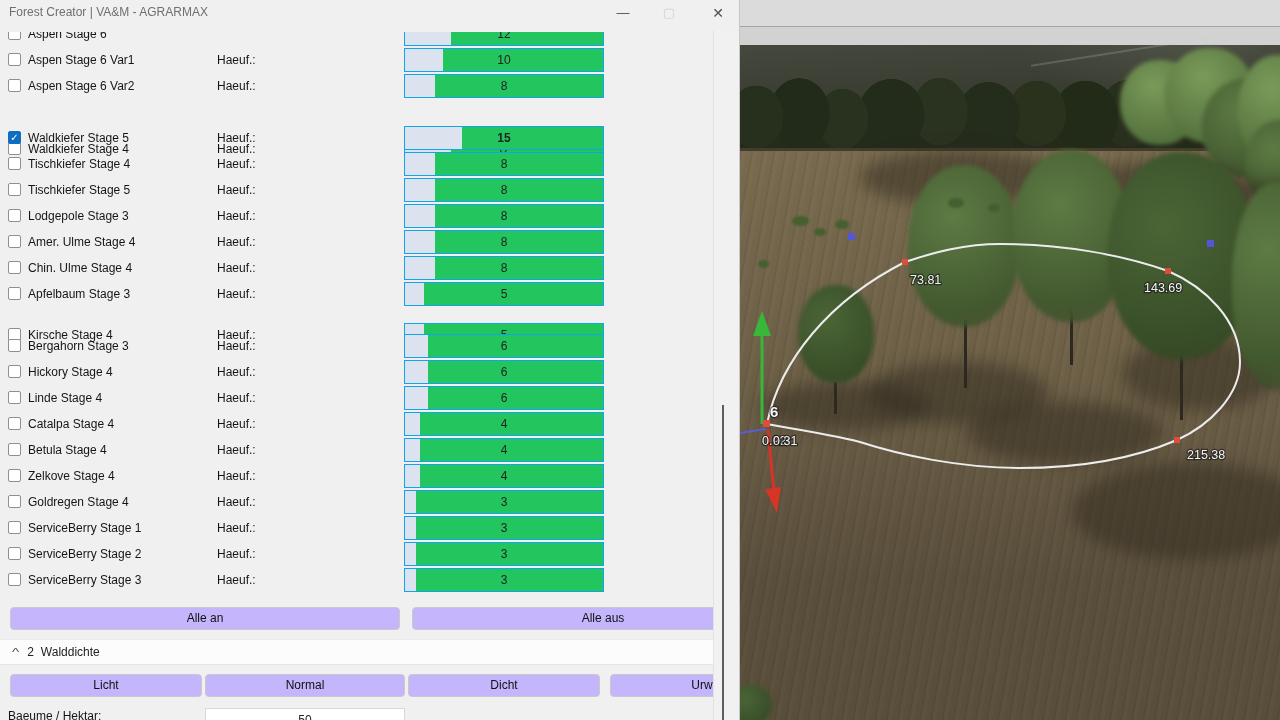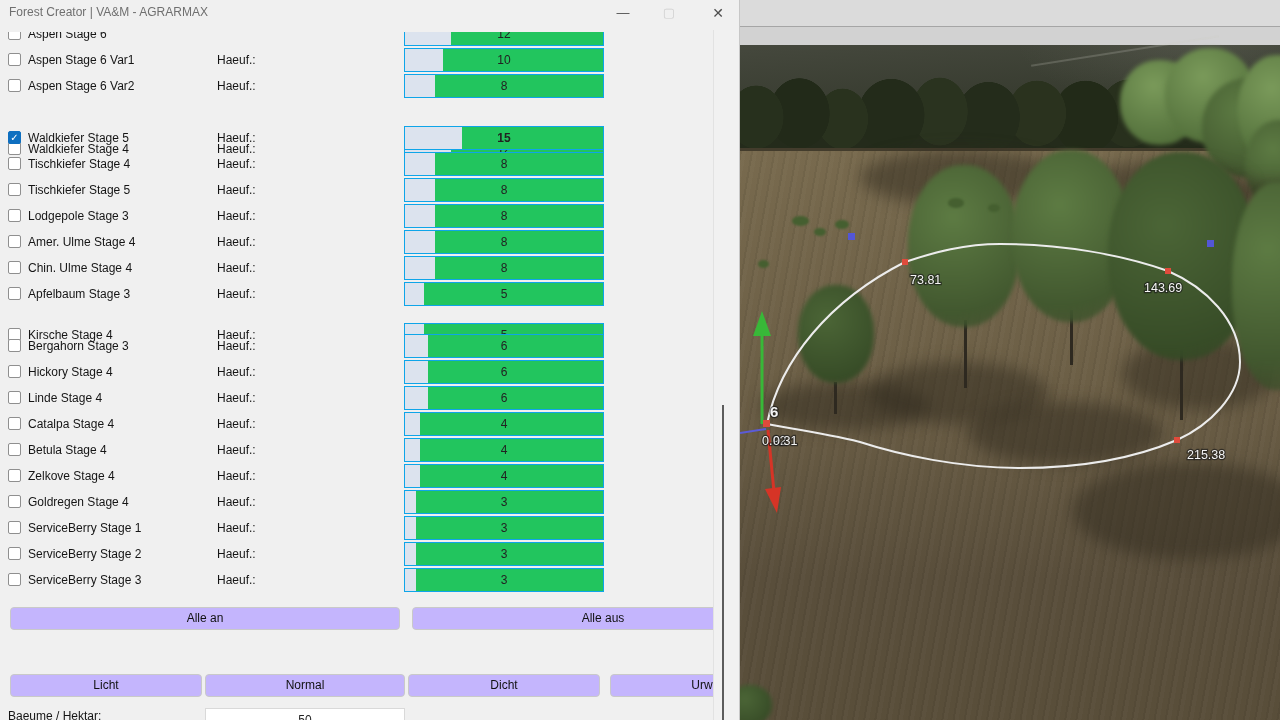--- a/index.html
+++ b/index.html
@@ -294,20 +294,23 @@
           <span class="sinput">
             <i class="fill" style="width: 11px;"></i>
             <b class="val" style="font-weight: normal;">3</b>
           </span>
         </div>
       </div>
 
     <div class="btn btn-allean">Alle an</div>
     <div class="btn btn-alleaus">Alle aus</div>
 
+    <div class="sec">
+      <span class="chev">^</span><span class="idx">2</span><span class="sectitle">Walddichte</span>
+    </div>
 
     <div class="btn btn-normal">Normal</div>
     <div class="btn btn-licht">Licht</div>
     <div class="btn btn-dicht">Dicht</div>
     <div class="btn btn-urwald">Urwald</div>
 
     <div class="bh-label">Baeume / Hektar:</div>
     <div class="bh-input">
       <span class="val">50</span>
     </div>

